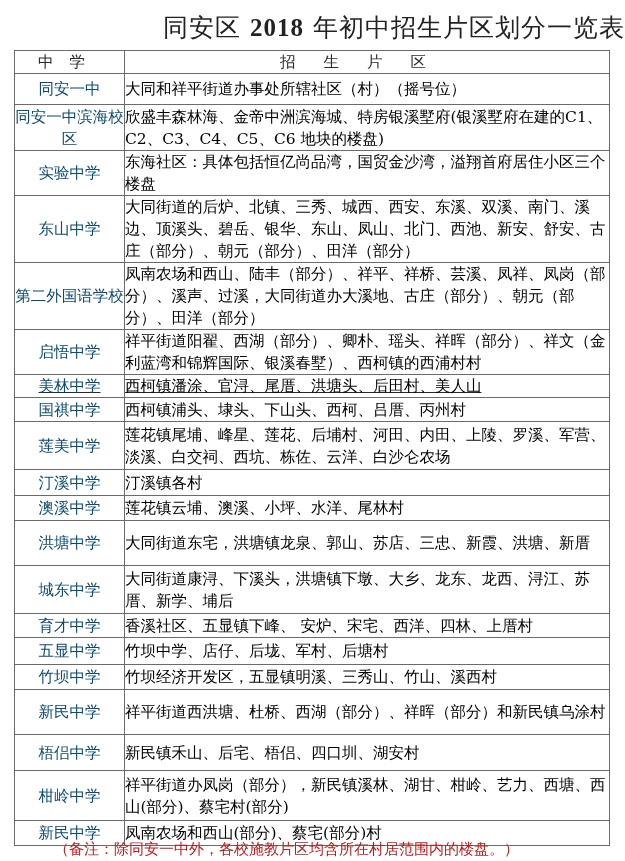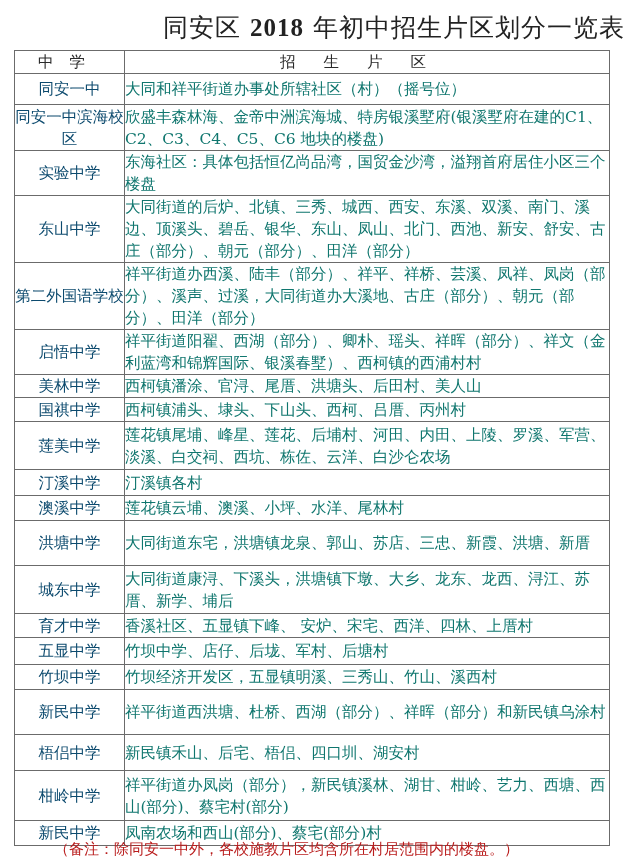--- a/index.html
+++ b/index.html
@@ -24,21 +24,21 @@
     font-size: 15.5px; line-height: 22px;
     vertical-align: middle;
     padding: 0;
     font-weight: normal;
   }
   table.zones col.c1 { width: 110px; }
   table.zones col.c2 { width: 485px; }
   th.hdr { font-weight: bold; letter-spacing: 16px; text-align: center; font-size: 15px; }
   th.hdr.h2 { letter-spacing: 28px; }
   td.school { text-align: center; color: #0c4a6e; padding: 1px 2px; }
-  td.area { text-align: left; padding: 1px 4px 1px 6px; color: #0f766e; word-break: break-all; }
+  td.area { text-align: left; padding: 1px 4px 1px 6px; color: #000000; word-break: break-all; }
   .footnote {
     position: absolute; left: 22px; top: 839px; width: 620px;
     font-size: 15px; line-height: 20px; color: #b91c1c; margin-left: 32px;
   }
 </style>
 </head>
 <body>
 
 <div class="title"><span>同安区</span> <b>2018</b> <span>年初中招生片区划分一览表</span></div>
 
@@ -65,27 +65,27 @@
       <tr style="height: 45px;">
         <td class="school">实验中学</td>
         <td class="area">东海社区：具体包括恒亿尚品湾，国贸金沙湾，溢翔首府居住小区三个楼盘</td>
       </tr>
       <tr style="height: 65px;">
         <td class="school">东山中学</td>
         <td class="area">大同街道的后炉、北镇、三秀、城西、西安、东溪、双溪、南门、溪边、顶溪头、碧岳、银华、东山、凤山、北门、西池、新安、舒安、古庄（部分）、朝元（部分）、田洋（部分）</td>
       </tr>
       <tr style="height: 66px;">
         <td class="school">第二外国语学校</td>
-        <td class="area">祥平街道办西溪、陆丰（部分）、祥平、祥桥、芸溪、凤祥、凤岗（部分）、溪声、过溪，大同街道办大溪地、古庄（部分）、朝元（部分）、田洋（部分）</td>
+        <td class="area">凤南农场和西山、陆丰（部分）、祥平、祥桥、芸溪、凤祥、凤岗（部分）、溪声、过溪，大同街道办大溪地、古庄（部分）、朝元（部分）、田洋（部分）</td>
       </tr>
       <tr style="height: 43px;">
         <td class="school">启悟中学</td>
         <td class="area">祥平街道阳翟、西湖（部分）、卿朴、瑶头、祥晖（部分）、祥文（金利蓝湾和锦辉国际、银溪春墅）、西柯镇的西浦村村</td>
       </tr>
-      <tr style="height: 23px;">
+      <tr style="height: 23px; text-decoration: underline;">
         <td class="school">美林中学</td>
         <td class="area">西柯镇潘涂、官浔、尾厝、洪塘头、后田村、美人山</td>
       </tr>
       <tr style="height: 24px;">
         <td class="school">国祺中学</td>
         <td class="area">西柯镇浦头、埭头、下山头、西柯、吕厝、丙州村</td>
       </tr>
       <tr style="height: 48px;">
         <td class="school">莲美中学</td>
         <td class="area">莲花镇尾埔、峰星、莲花、后埔村、河田、内田、上陵、罗溪、军营、淡溪、白交祠、西坑、栋佐、云洋、白沙仑农场</td>

